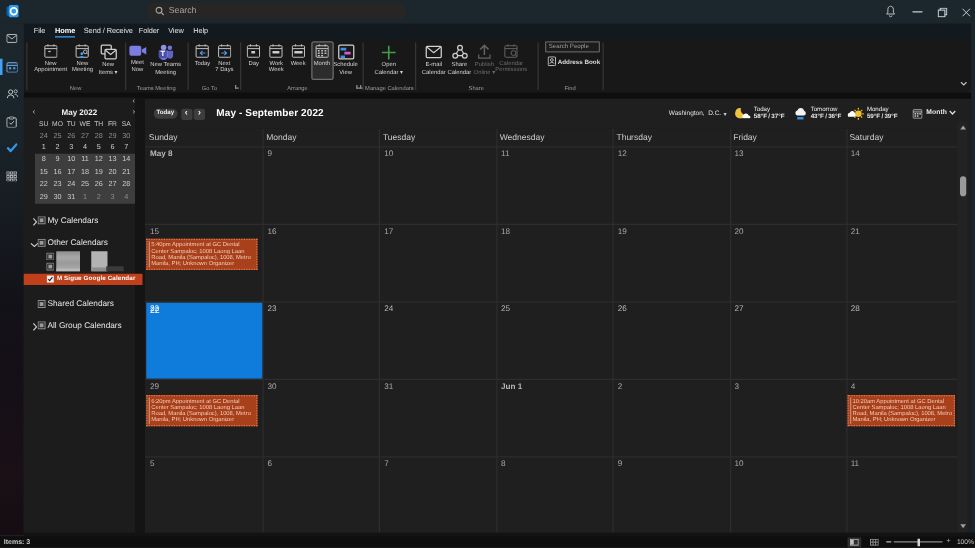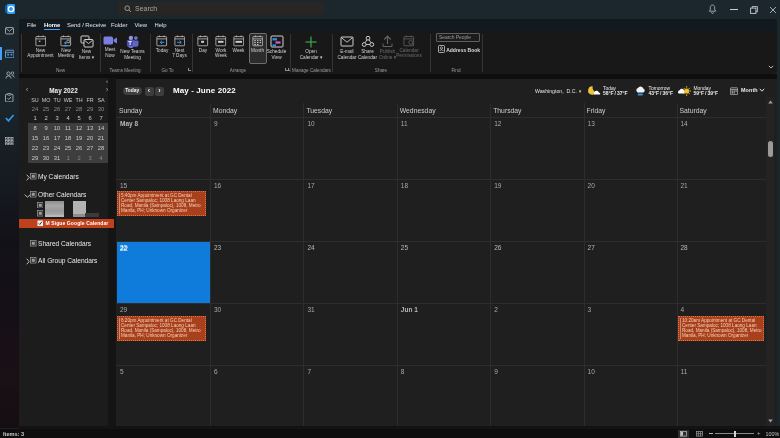--- a/index.html
+++ b/index.html
@@ -416,21 +416,21 @@
       <svg class="abs" style="left:11px;top:179px" width="6.5" height="6.5" viewBox="0 0 7 7">
         <rect x="0.5" y="0.5" width="6" height="6" fill="none" stroke="#9a9a9a" stroke-width="0.8"></rect>
         <rect x="1.8" y="1.8" width="3.4" height="3.4" fill="#9a9a9a"></rect>
       </svg>
       <div class="sitem" style="left:19px;top:178.5px">All Group Calendars</div>
     </div>
 <div id="calhead">
       <div class="abs" style="left:7px;top:8px;width:18.5px;height:8px;border-radius:4px;background:#3d3d3d;color:#f0f0f0;font-size:4.9px;font-weight:bold;text-align:center;line-height:8px">Today</div>
       <div class="abs" style="left:28.5px;top:7.5px;width:9px;height:9px;border-radius:2px;background:#3d3d3d;color:#f2f2f2;font-size:7px;font-weight:bold;text-align:center;line-height:8px">‹</div>
       <div class="abs" style="left:39px;top:7.5px;width:9px;height:9px;border-radius:2px;background:#3d3d3d;color:#f2f2f2;font-size:7px;font-weight:bold;text-align:center;line-height:8px">›</div>
-      <div class="abs" style="left:57px;top:7px;color:#fff;font-size:8px;font-weight:bold;letter-spacing:0.1px">May - June 2022</div>
+      <div class="abs" style="left:57px;top:7px;color:#fff;font-size:8px;font-weight:bold;letter-spacing:0.1px">May - September 2022</div>
       <div class="abs" style="left:419px;top:9px;color:#e4e4e4;font-size:5.2px">Washington,&nbsp; D.C.</div>
       <div class="abs" style="left:462px;top:9.5px;color:#cfcfcf;font-size:4.2px">▼</div>
       <svg class="abs" style="left:471px;top:7px" width="14" height="9" viewBox="0 0 14 9">
         <path d="M5.8 0.4 A4.2 4.2 0 1 0 9.2 6.2 A4.6 4.6 0 0 1 5.8 0.4 Z" fill="#f0c33c"></path>
         <path d="M7.2 8.6 a2.1 2.1 0 0 1 0.3-2.6 a2.4 2.4 0 0 1 4.4 0.4 a1.6 1.6 0 0 1 1.2 2.2 Z" fill="#ffffff"></path>
       </svg>
       <div class="abs" style="left:487px;top:7px;color:#ececec;font-size:4.9px;line-height:5.4px">Today<br><span style="font-weight:bold;font-size:5px">58°F / 37°F</span></div>
       <svg class="abs" style="left:519px;top:6.5px" width="11" height="10" viewBox="0 0 11 10">
         <path d="M2.6 6.4 A2.3 2.3 0 0 1 3 2.1 A2.8 2.8 0 0 1 8.3 2.6 A2 2 0 0 1 8.3 6.4 Z" fill="#f2f3f4"></path>
         <rect x="2.8" y="7.6" width="5" height="2" rx="0.4" fill="#2f8fe0"></rect>

